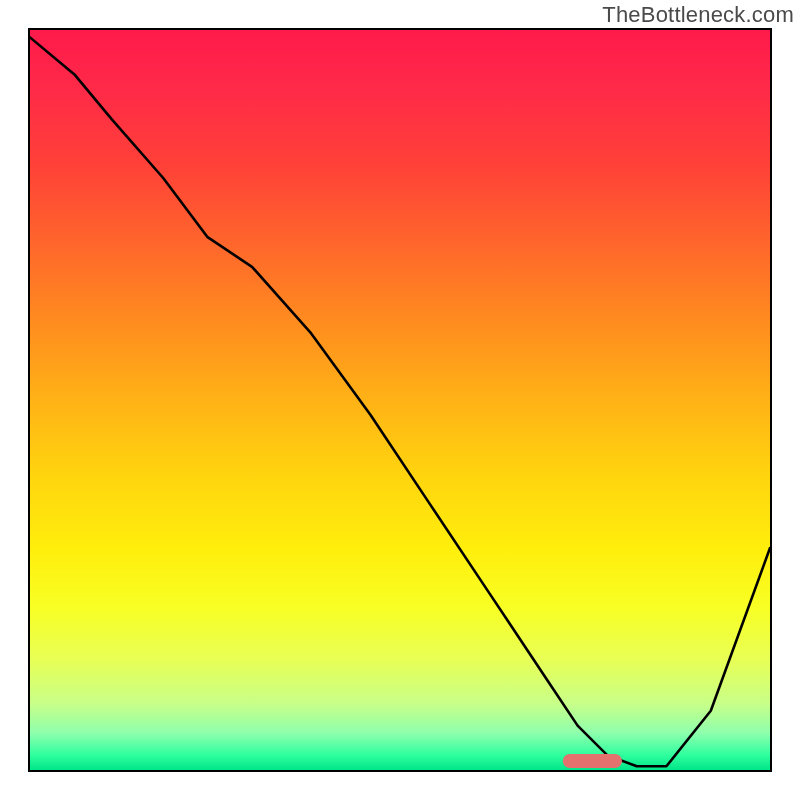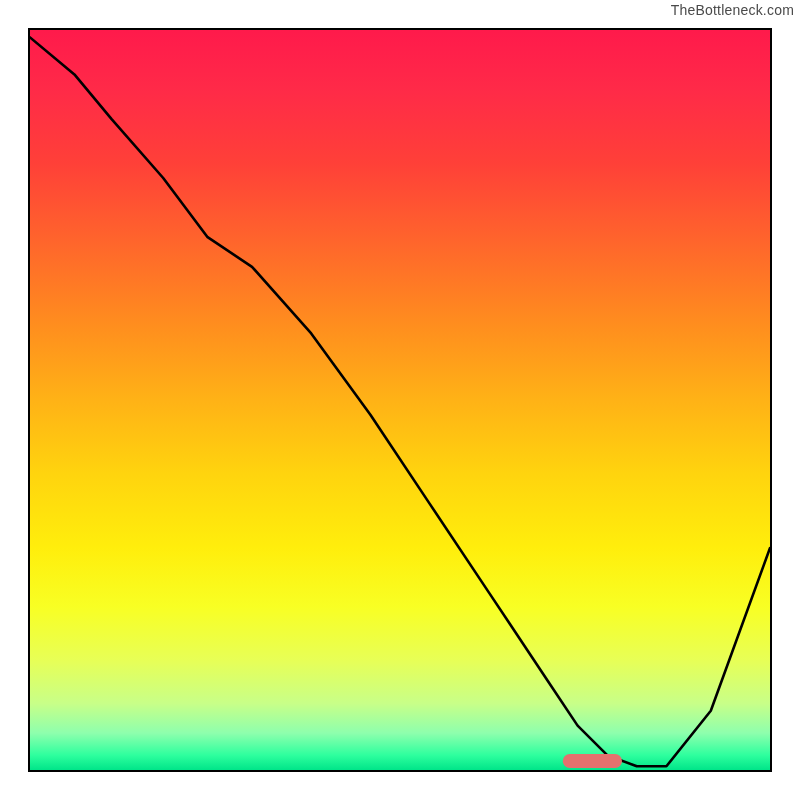--- a/index.html
+++ b/index.html
@@ -14,21 +14,21 @@
   #ffb216 50%,
   #ffd40e 60%,
   #ffee0c 70%,
   #f8ff24 78%,
   #e8ff55 85%,
   #c8ff88 91%,
   #8effad 95%,
   #2eff9e 98%,
   #00e589 100%)}
 svg.curve{position:absolute;left:0;top:0;width:100%;height:100%}
-.watermark{position:absolute;right:6px;top:2px;color:#4a4a4a;font-size:14px;letter-spacing:.2px}
+.watermark{position:absolute;right:6px;top:2px;color:#4a4a4a;font-size:22px;letter-spacing:.2px}
 </style>
 </head>
 <body>
 
 <div class="chart">
   <div class="watermark">TheBottleneck.com</div>
   <div class="plot-area">
     <div class="grad"></div>
     <svg class="curve" viewBox="0 0 740 740" preserveAspectRatio="none">
       <path id="curve-path" d="M 0.0 7.4 L 44.4 44.4 L 81.4 88.8 L 133.2 148.0 L 177.6 207.2 L 222.0 236.8 L 281.2 303.4 L 340.4 384.8 L 399.6 473.6 L 458.8 562.4 L 518.0 651.2 L 547.6 695.6 L 577.2 725.2 L 606.8 736.3 L 636.4 736.3 L 680.8 680.8 L 740.0 518.0" fill="none" stroke="#000" stroke-width="2.6" stroke-linejoin="round" stroke-linecap="round"></path>

